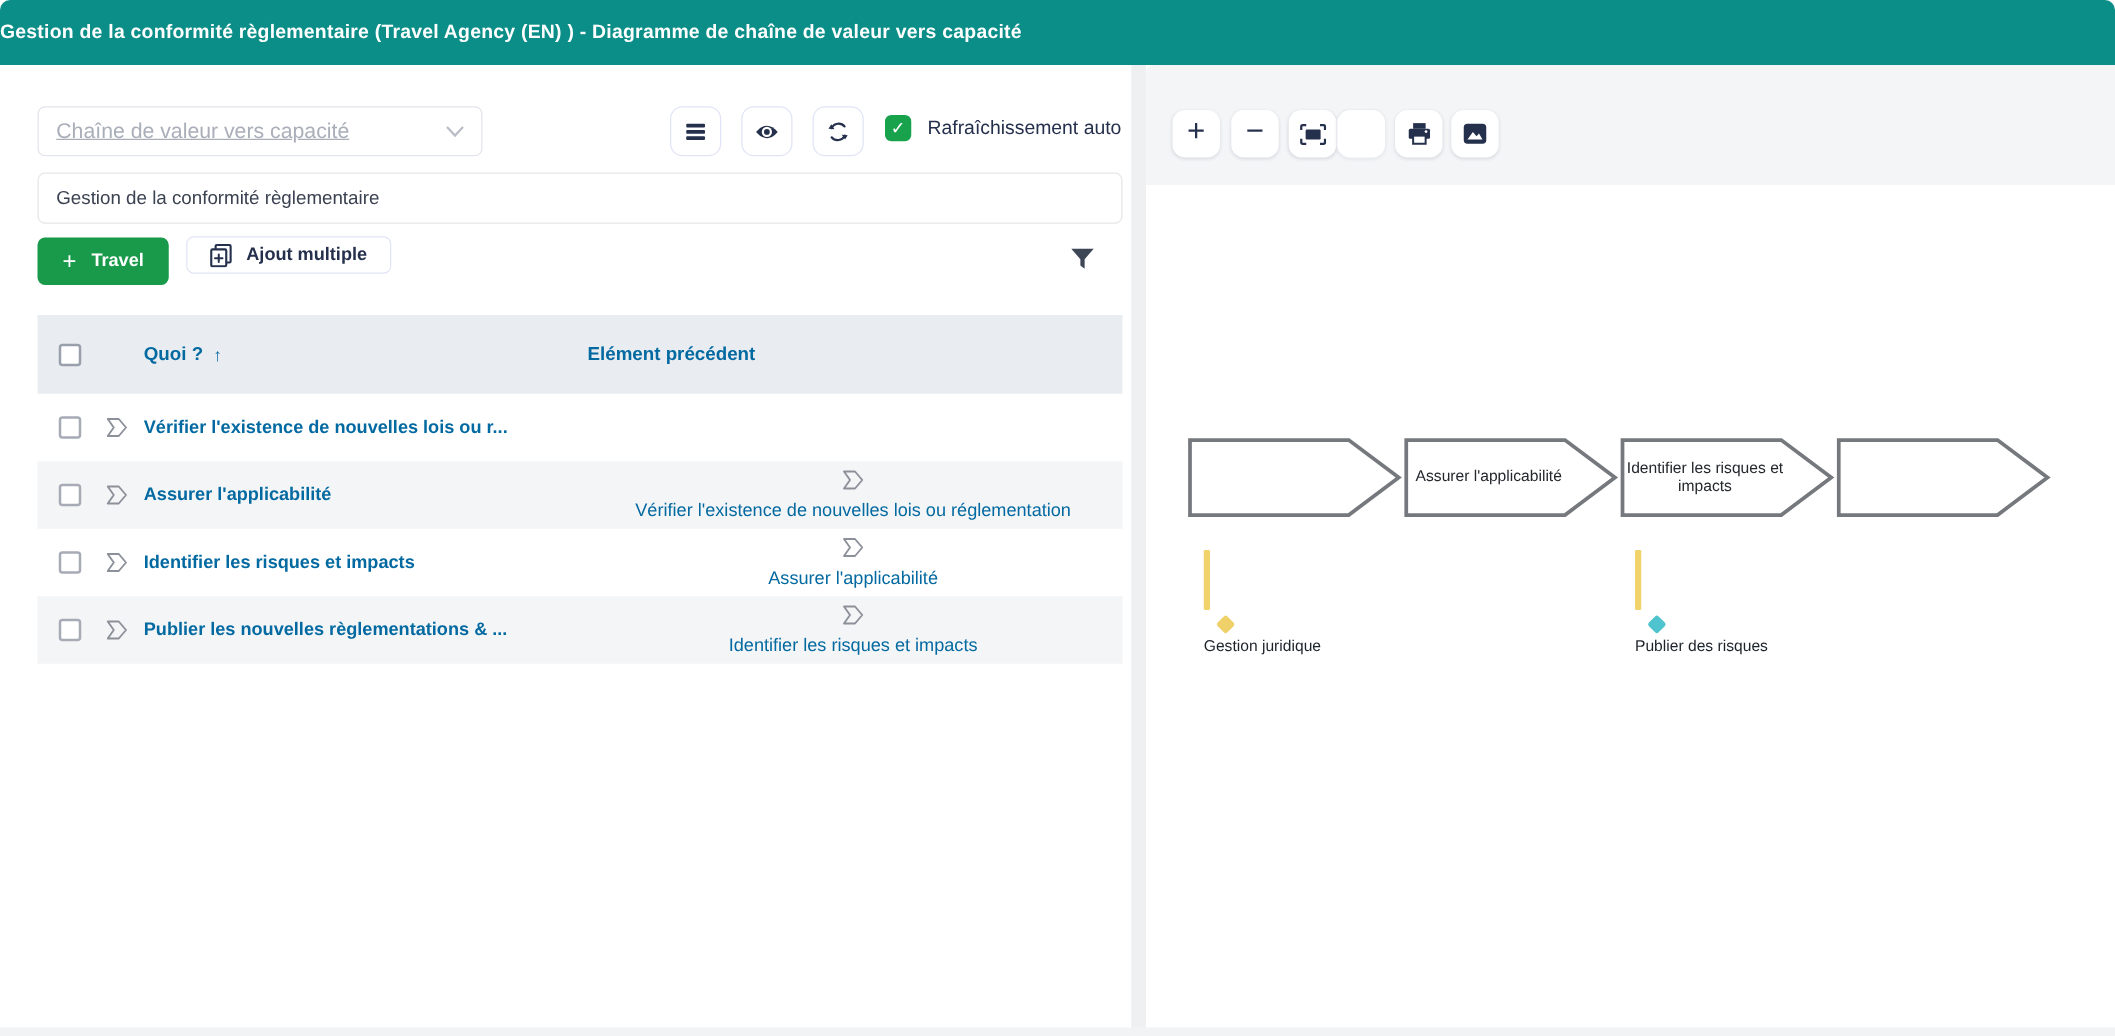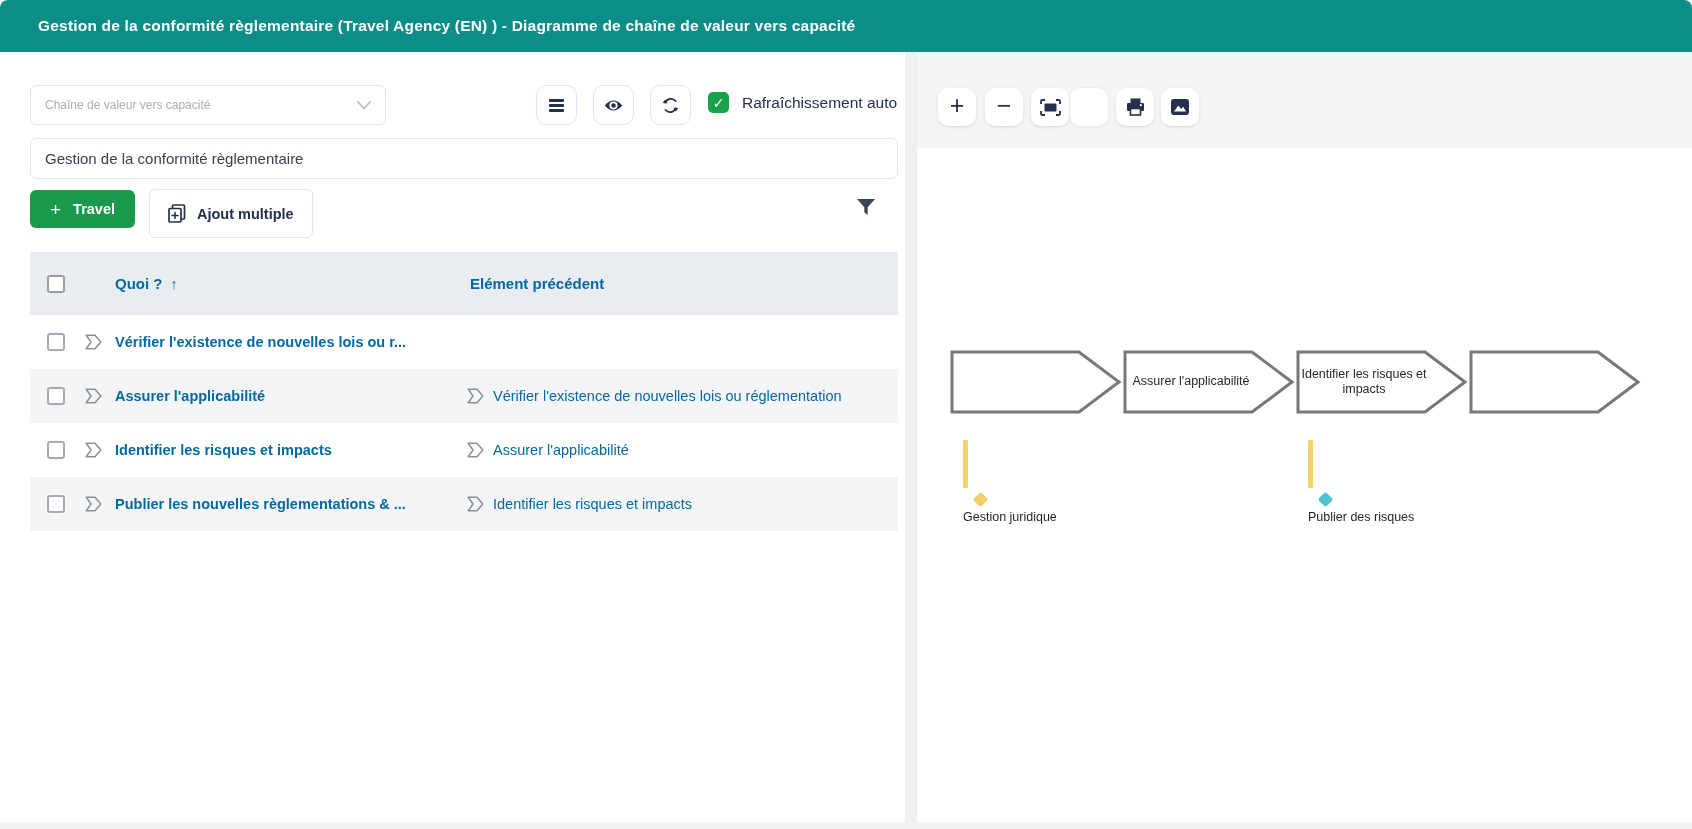--- a/index.html
+++ b/index.html
@@ -3,68 +3,68 @@
 <meta charset="utf-8">
 <style>
   * { margin:0; padding:0; box-sizing:border-box; }
   html,body { width:1692px; height:829px; overflow:hidden; background:#ffffff;
               font-family:"Liberation Sans","DejaVu Sans",sans-serif; }
   .app { position:relative; width:1692px; height:829px; background:#ffffff; }
 
   
   .titlebar { position:absolute; left:0; top:0; width:1692px; height:52px;
               border-radius:8px 8px 0 0; display:flex; align-items:center; }
-  .titlebar h1 { color:#ffffff; font-size:15.5px; font-weight:bold; letter-spacing:.2px; margin-left:38px; }
+  .titlebar h1 { color:#ffffff; font-size:15.5px; font-weight:bold; letter-spacing:.2px; }
 
   
   .left-panel { position:absolute; left:0; top:52px; width:905px; height:770px; background:#ffffff; }
 
   .select-box { position:absolute; left:30px; top:33px; width:356px; height:40px;
                 border:1px solid #e3e5ec; border-radius:6px; background:#fff;
                 display:flex; align-items:center; justify-content:space-between; padding:0 14px; cursor:pointer; }
-  .select-box .val { color:#a9aeb8; font-size:12px; }
+  .select-box .val { color:#a9aeb8; font-size:17px;text-decoration:underline; }
   .select-box svg { flex:none; }
 
   .icon-btn { position:absolute; top:33px; width:41px; height:40px; background:#fff;
               border:1px solid #e1e4f6; border-radius:10px; display:flex; align-items:center; justify-content:center; cursor:pointer; }
 
   .autorefresh { position:absolute; left:708px; top:40px; display:flex; align-items:center; gap:13px; cursor:pointer; }
   .checkbox-on { width:21px; height:21px; border-radius:5px; color:#fff; font-size:14px; font-weight:bold;
                  display:flex; align-items:center; justify-content:center; }
   .autorefresh .lbl { color:#25304c; font-size:15.5px; }
 
   .name-input { position:absolute; left:30px; top:86px; width:868px; height:41px;
                 border:1px solid #e4e6e9; border-radius:6px; padding:0 14px;
                 font-family:inherit; font-size:15px; color:#3a4150; background:#fff; }
 
   .btn-primary { position:absolute; left:30px; top:138px; height:38px; padding:0 20px;
                  border:none; border-radius:6px; color:#fff; font-size:14.5px; font-weight:bold;
                  display:flex; align-items:center; gap:12px; cursor:pointer; font-family:inherit; }
   .btn-primary .plus { font-size:19px; font-weight:normal; line-height:1; }
-  .btn-secondary { position:absolute; left:149px; top:137px; height:49px; padding:0 18px;
+  .btn-secondary { position:absolute; left:149px; top:137px; height:30px; padding:0 18px;
                    background:#fff; border:1px solid #e1e4f6; border-radius:6px; color:#25304c;
                    font-size:14.5px; font-weight:bold; display:flex; align-items:center; gap:11px;
                    cursor:pointer; font-family:inherit; }
   .filter-btn { position:absolute; left:852px; top:141px; width:28px; height:28px;
                 display:flex; align-items:center; justify-content:center; cursor:pointer; background:none; border:none; }
 
   
   .table { position:absolute; left:30px; top:200px; width:868px; }
   .thead { height:63px; background:#e9edf1; display:flex; align-items:center; position:relative;
            font-weight:bold; font-size:15px; color:#0369a1; }
   .trow  { height:54px; display:flex; align-items:center; position:relative; font-size:14.5px; color:#0369a1; }
   .trow.alt { background:#f4f5f7; }
   .cb { position:absolute; left:17px; width:18px; height:18px; border:2px solid #a6abb5; border-radius:3px; background:#fff; cursor:pointer; }
   .thead .col-what { position:absolute; left:85px; display:flex; align-items:center; gap:8px; }
   .thead .sort { font-size:14px; font-weight:bold; }
   .thead .col-prev { position:absolute; left:440px; }
   .vs-icon { position:absolute; left:55px; top:19px; }
   .trow .what { position:absolute; left:85px; width:330px; font-weight:bold; white-space:nowrap; overflow:hidden; }
   .trow .prev { position:absolute; left:437px; right:0; display:flex; align-items:center; gap:9px;
-                white-space:nowrap; overflow:hidden; }
+                white-space:nowrap; overflow:hidden;flex-direction:column; }
   .vs-glyph { flex:none; }
 
   
   .v-divider { position:absolute; left:905px; top:52px; width:12px; height:777px; background:#eef0f2; }
   .bottom-strip { position:absolute; left:0; top:822px; width:1692px; height:7px; background:#f2f3f5; }
 
   
   .right-panel { position:absolute; left:917px; top:52px; width:775px; height:770px; background:#ffffff; }
   .diagram-toolbar { position:absolute; left:0; top:0; width:775px; height:96px; background:#f4f5f7; border-radius:6px 0 0 0; }
   .tool-btn { position:absolute; top:36px; width:38px; height:38px; background:#fff; border:none; border-radius:10px;

